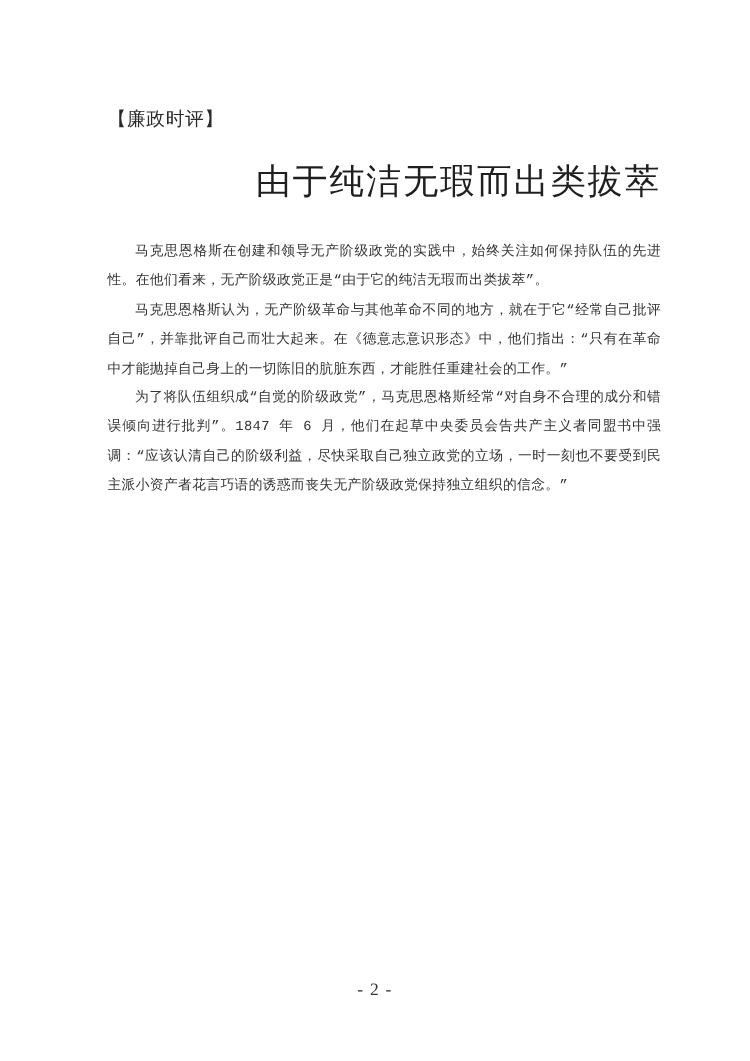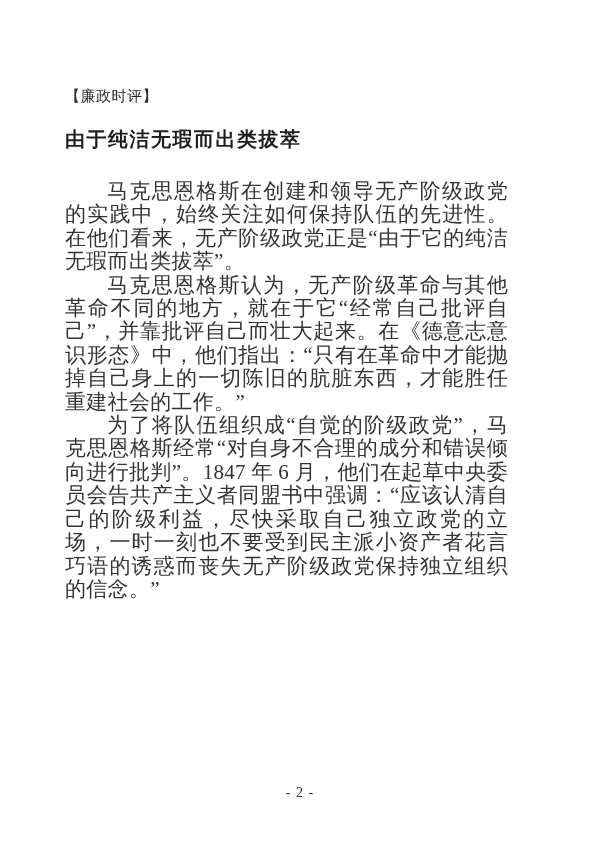--- a/index.html
+++ b/index.html
@@ -11,48 +11,49 @@
     position: relative;
     width: 600px;
     height: 849px;
     background: #ffffff;
     overflow: hidden;
     font-family: "Liberation Serif", "DejaVu Serif", serif;
     color: #2e2e2e;
   }
   .content {
     position: absolute;
-    left: 65px;
+    left: 86px;
     top: 86px;
     width: 443px;
   }
   .section-tag {
     font-size: 15px;
     line-height: 20px;
     letter-spacing: 0.5px;
     margin: 0 0 20px 0;
     color: #2b2b2b;
   }
   .doc-title {
-    font-size: 20px;
-    font-weight: bold;
-    text-align: left;
+    font-size: 28px;
+    font-weight: normal;
+    text-align: right;
     letter-spacing: 1.5px;
     margin: 0 0 27px 0;
     color: #1f1f1f;
   }
   .body-text p {
     margin: 0;
-    font-size: 21px;
+    font-size: 11px;
     line-height: 23.4px;
     letter-spacing: 0.3px;
     text-align: justify;
     text-justify: inter-character;
     text-indent: 2em;
     color: #333333;
+    font-family: Liberation Mono, monospace;
   }
   .page-footer {
     position: absolute;
     left: 0;
     right: 0;
     top: 785px;
     text-align: center;
     font-size: 14px;
     letter-spacing: 1px;
     color: #333333;

